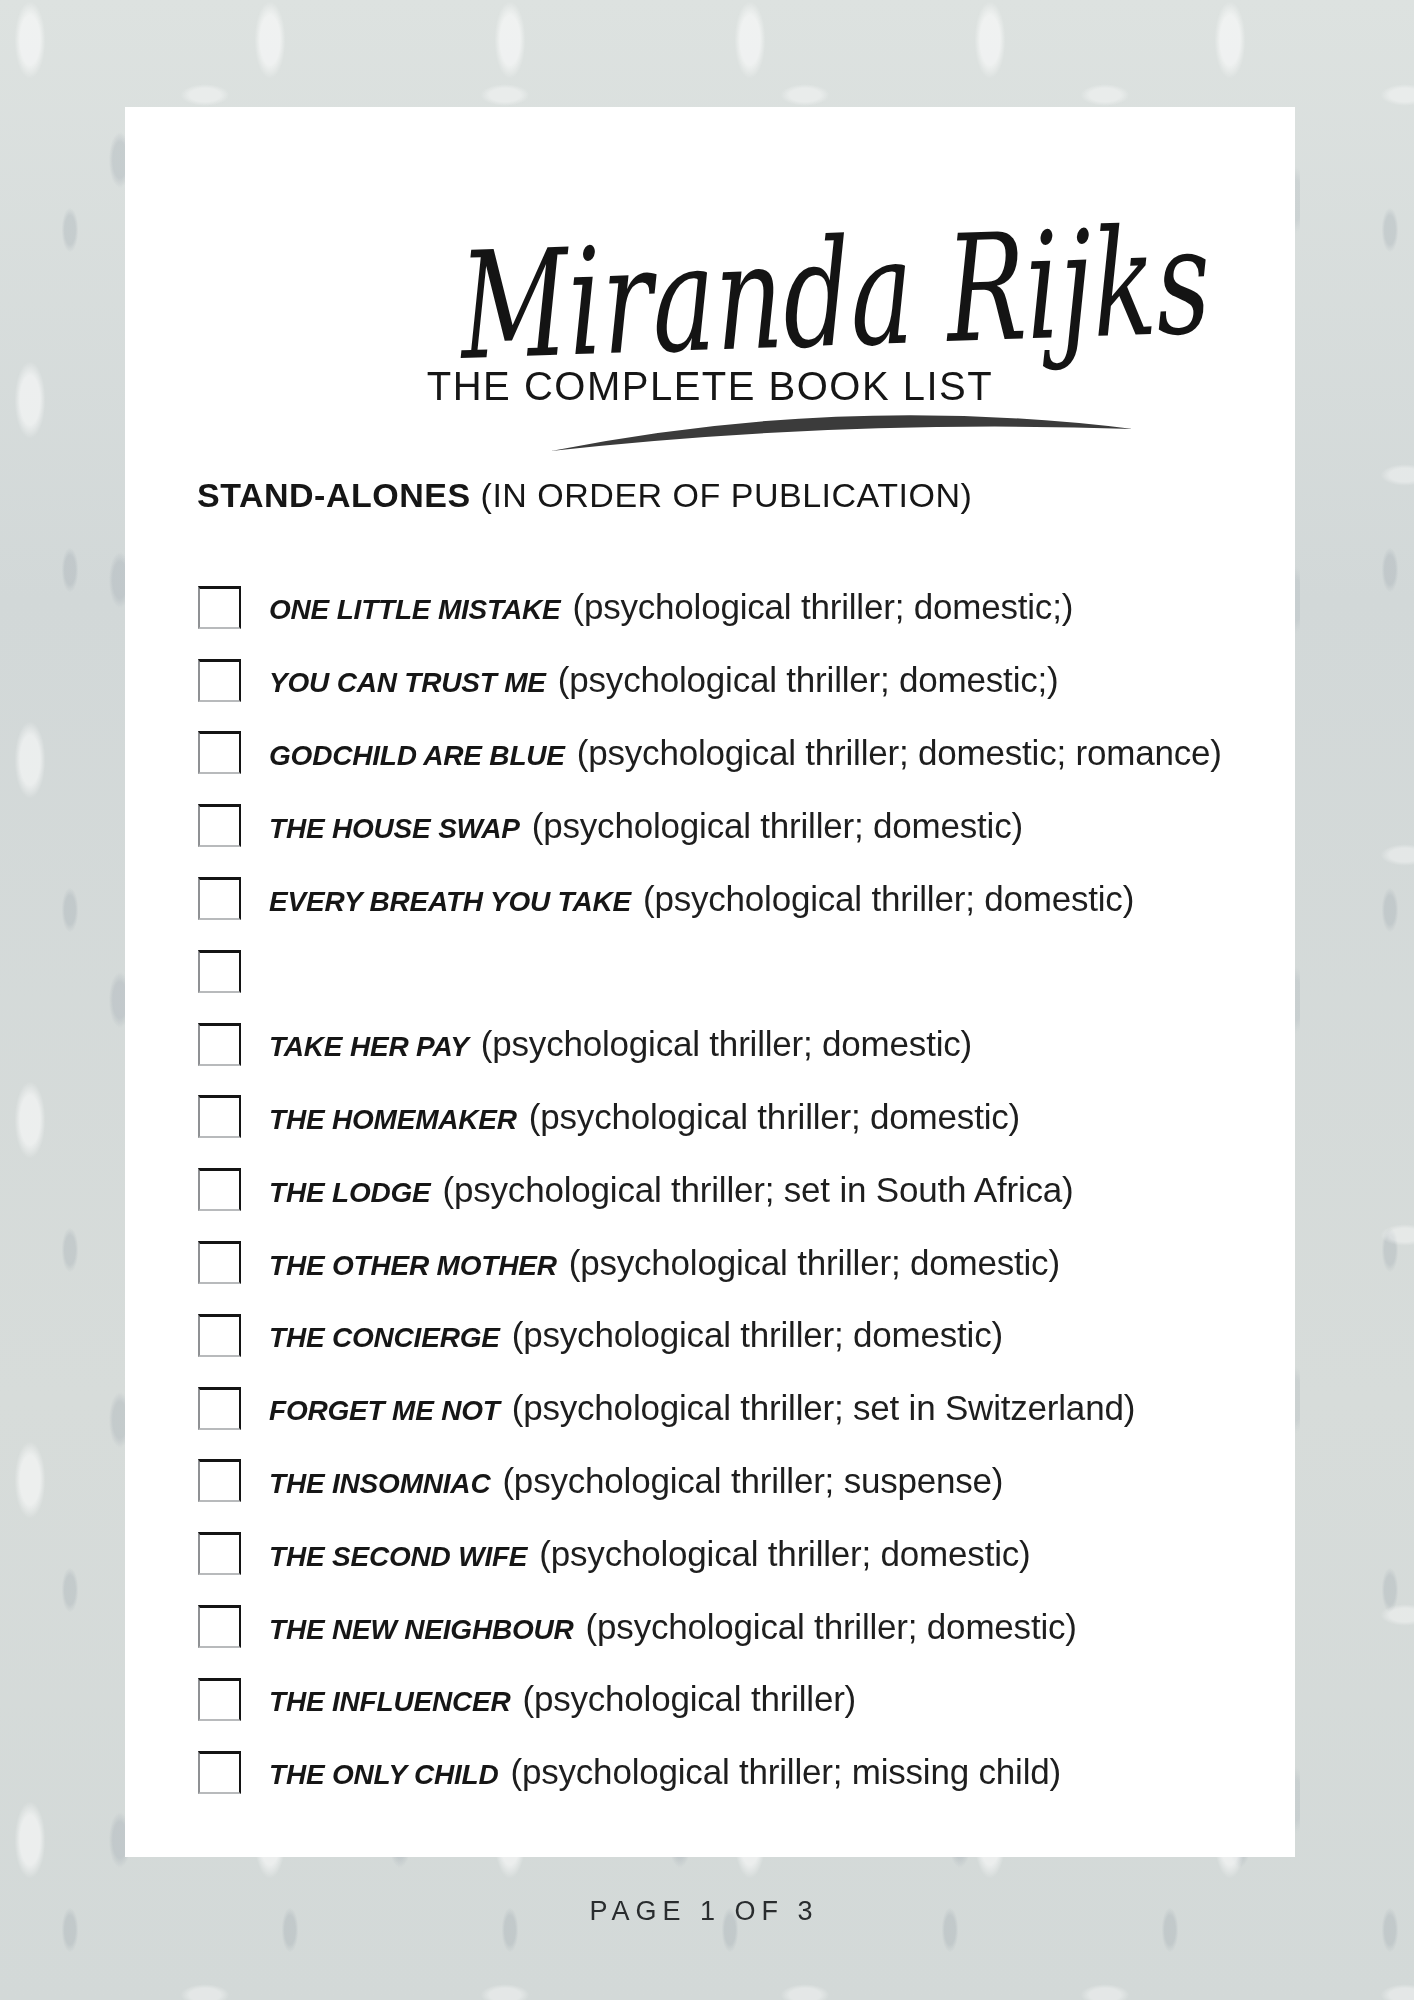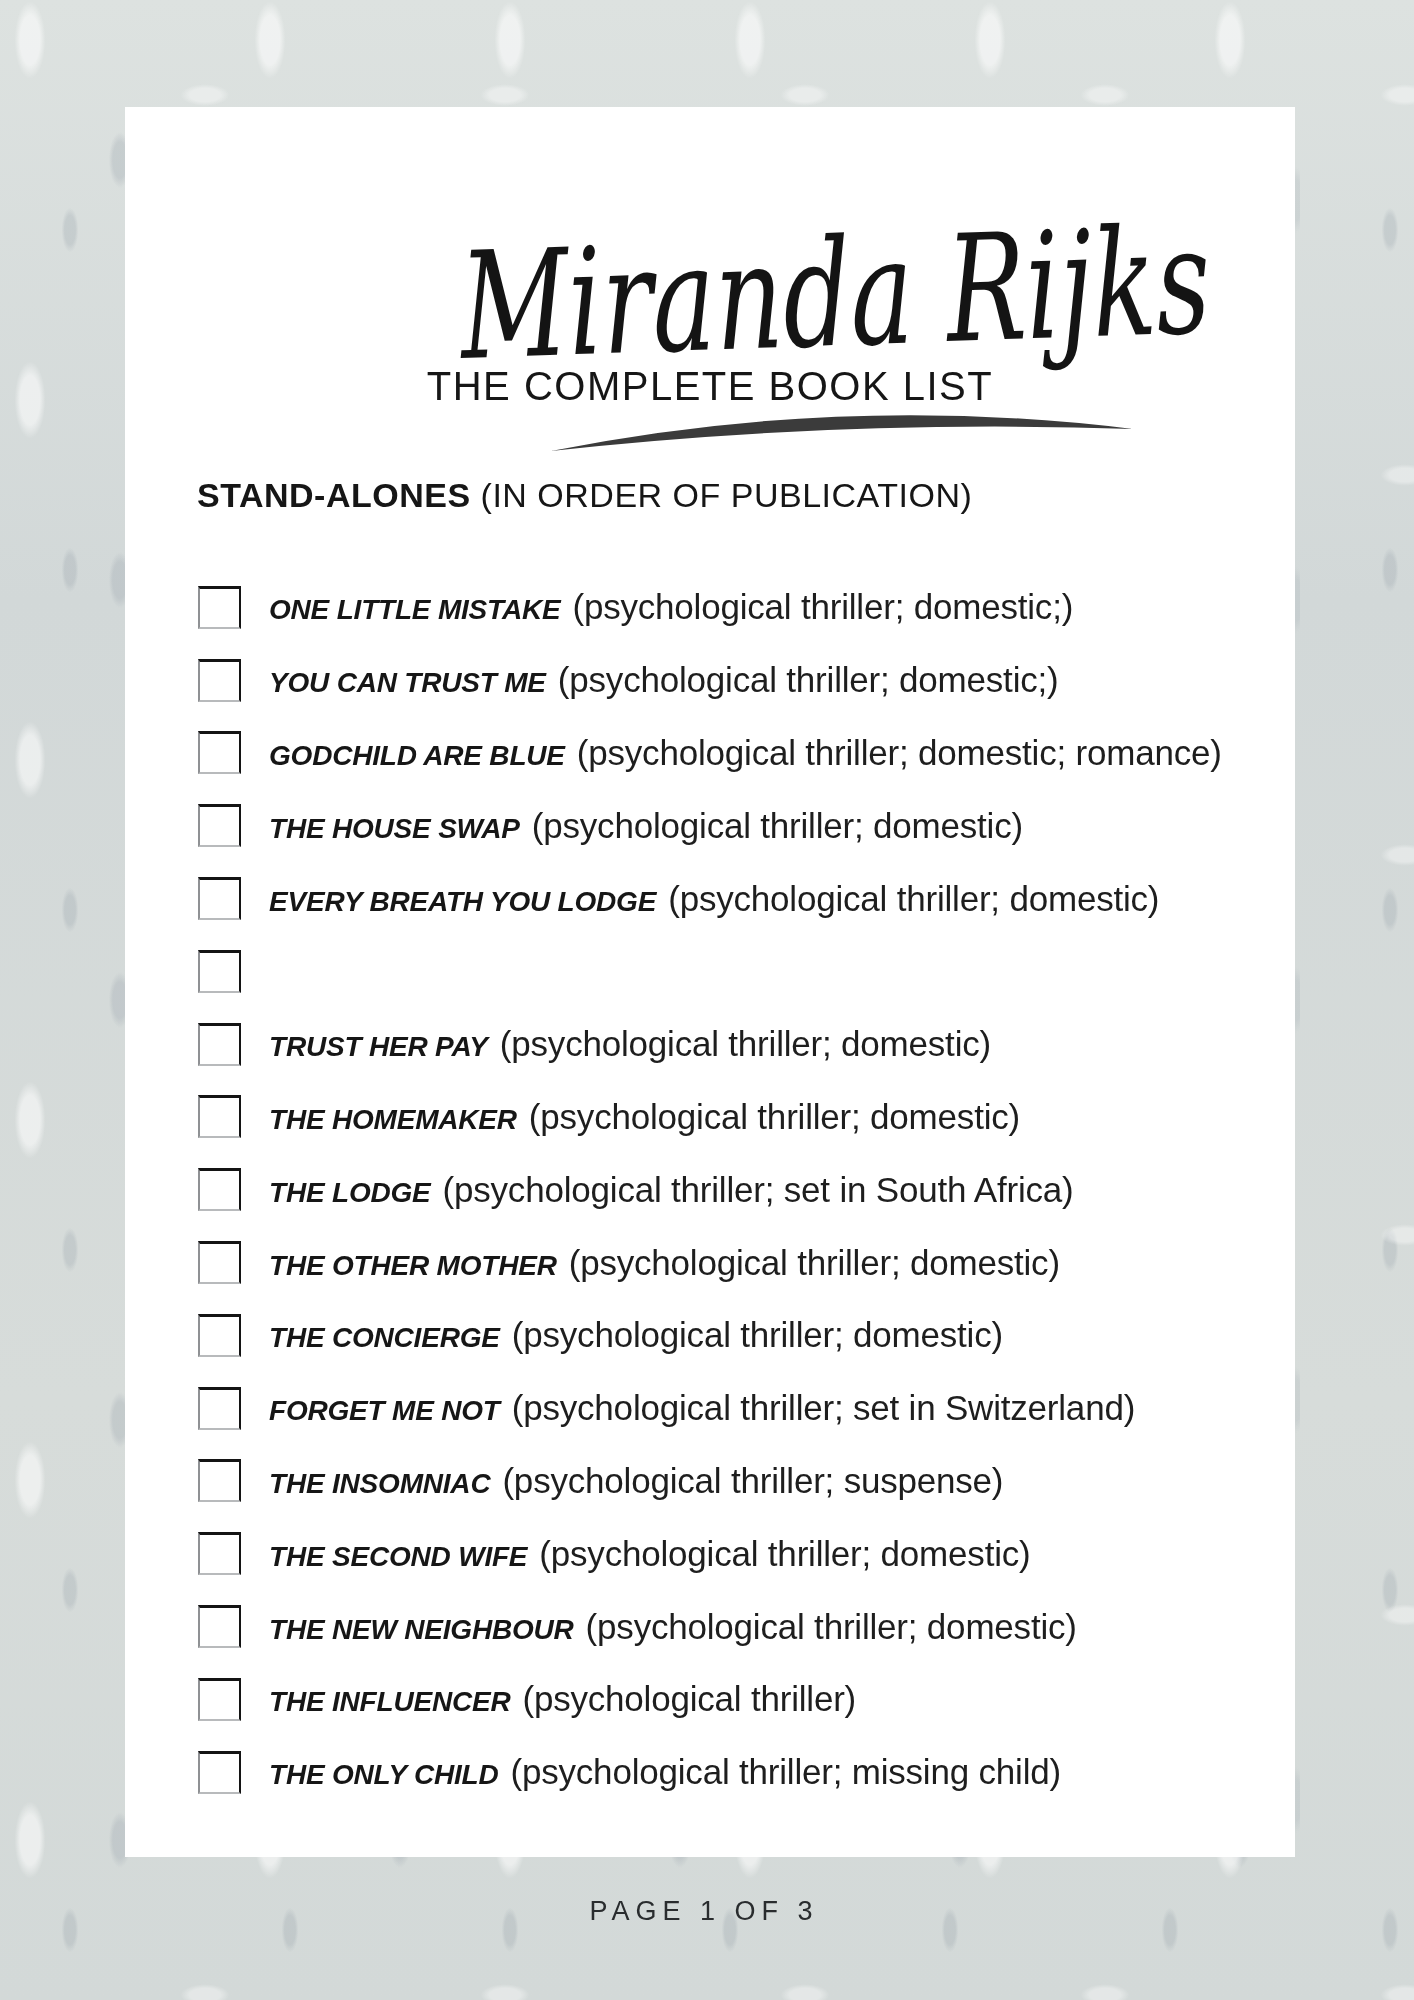--- a/index.html
+++ b/index.html
@@ -96,32 +96,32 @@
       <div class="book-row">
         <span class="checkbox" role="checkbox" aria-checked="false"></span>
         <span class="book-text">
           <span class="book-title">THE HOUSE SWAP</span><span class="book-note">(psychological thriller; domestic)</span>
         </span>
       </div>
 
       <div class="book-row">
         <span class="checkbox" role="checkbox" aria-checked="false"></span>
         <span class="book-text">
-          <span class="book-title">EVERY BREATH YOU LODGE</span><span class="book-note">(psychological thriller; domestic)</span>
+          <span class="book-title">EVERY BREATH YOU TAKE</span><span class="book-note">(psychological thriller; domestic)</span>
         </span>
       </div>
 
       <div class="book-row">
         <span class="checkbox" role="checkbox" aria-checked="false"></span>
       </div>
 
       <div class="book-row">
         <span class="checkbox" role="checkbox" aria-checked="false"></span>
         <span class="book-text">
-          <span class="book-title">TRUST HER PAY</span><span class="book-note">(psychological thriller; domestic)</span>
+          <span class="book-title">TAKE HER PAY</span><span class="book-note">(psychological thriller; domestic)</span>
         </span>
       </div>
 
       <div class="book-row">
         <span class="checkbox" role="checkbox" aria-checked="false"></span>
         <span class="book-text">
           <span class="book-title">THE HOMEMAKER</span><span class="book-note">(psychological thriller; domestic)</span>
         </span>
       </div>
 

